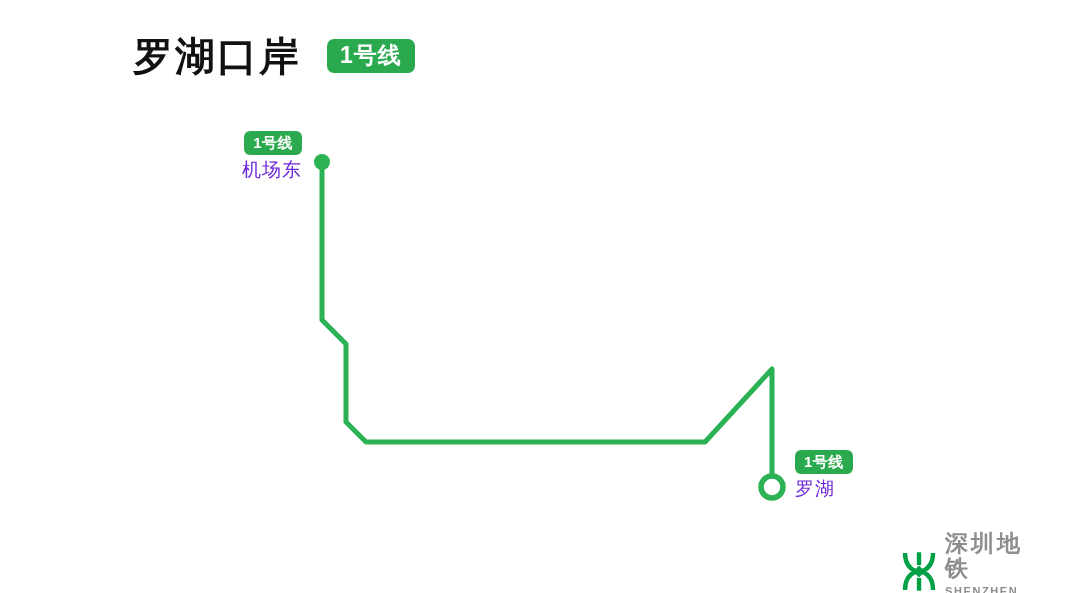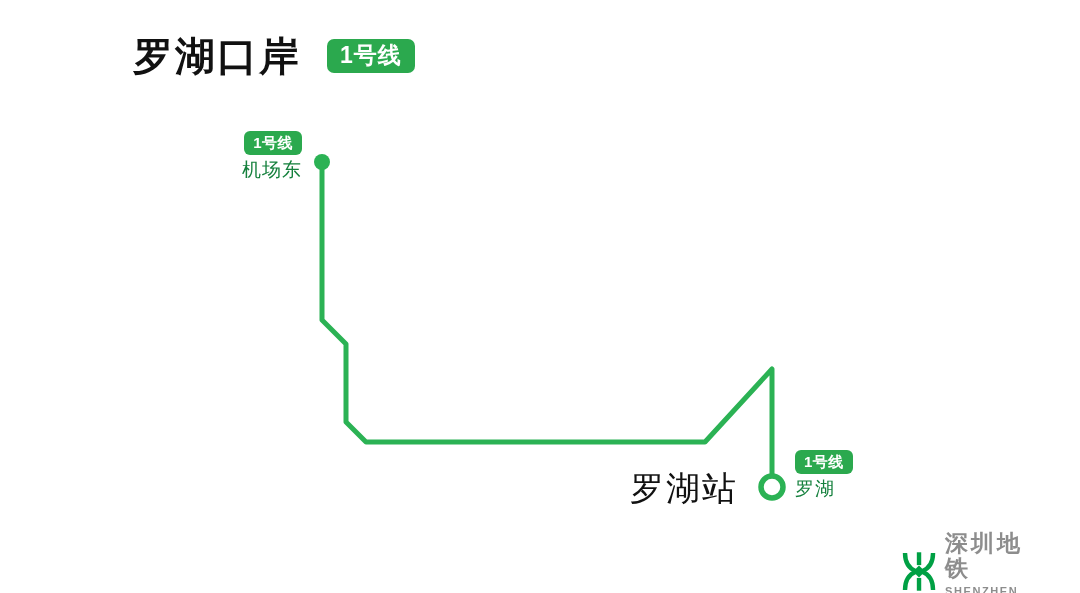--- a/index.html
+++ b/index.html
@@ -78,21 +78,21 @@
     color: #ffffff;
     font-size: 15px;
     font-weight: 700;
     line-height: 1;
     padding: 4px 9px 5px 9px;
     border-radius: 6px;
     letter-spacing: 0.5px;
   }
   .station-name {
     margin-top: 4px;
-    color: #15803d;
+    color: #6d28d9;
     font-size: 19px;
     font-weight: 500;
     letter-spacing: 1px;
     line-height: 1.2;
   }
   .end-station-title {
     position: absolute;
     left: 630px;
     top: 470px;
     font-size: 34px;
@@ -151,21 +151,20 @@
     <polyline points="322,163 322,320 346,344 346,422 366,442 705,442 772,369 772,474" fill="none" stroke-width="5" stroke-linejoin="round" stroke-linecap="round" stroke="#2BB254"></polyline>
     <circle cx="322" cy="162" r="8" fill="#2BB254"></circle>
     <circle cx="772" cy="487" r="11" fill="#FFFFFF" stroke-width="5.5" stroke="#2BB254"></circle>
   </svg>
 
   <div class="station-label start">
     <span class="station-badge">1号线</span>
     <span class="station-name">机场东</span>
   </div>
 
-  <div class="end-station-title">罗湖站</div>
 
   <div class="station-label end">
     <span class="station-badge">1号线</span>
     <span class="station-name">罗湖</span>
   </div>
 
   <div class="brand">
     <svg class="brand-glyph" viewBox="0 0 90 100" xmlns="http://www.w3.org/2000/svg">
       <g fill="none" stroke-width="11" stroke-linecap="butt" stroke="#00A044">
         <path d="M45 2 V34"></path>

